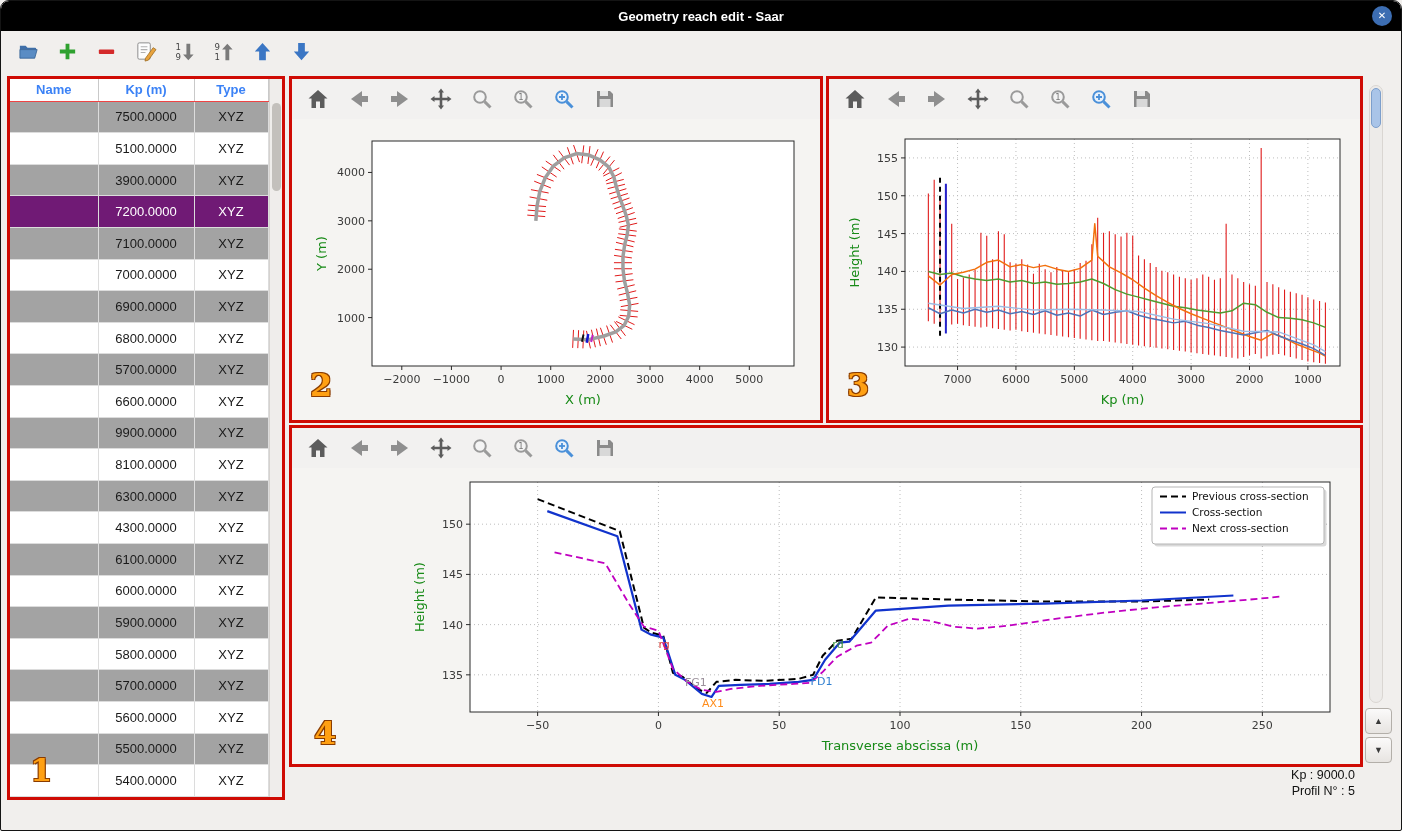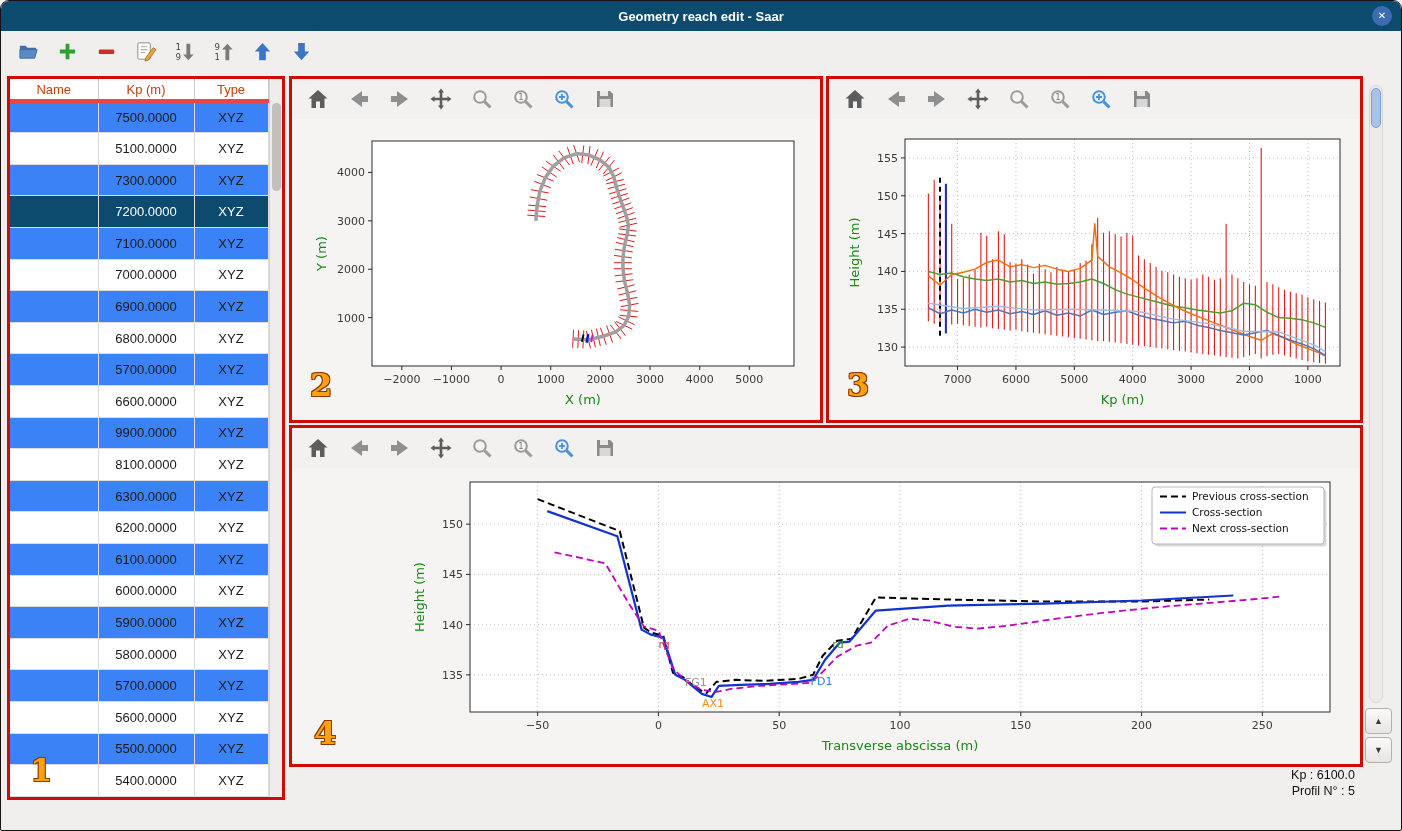--- a/index.html
+++ b/index.html
@@ -1,43 +1,43 @@
 <!DOCTYPE html>
 <html><head>
 <meta charset="utf-8">
 <style>
   *{box-sizing:border-box;margin:0;padding:0}
   html,body{width:1402px;height:831px}
   body{font-family:"Liberation Sans","DejaVu Sans",sans-serif;background:#f1efed;position:relative;overflow:hidden}
   .window{position:absolute;inset:0;border:1px solid #141414;border-radius:9px 9px 2px 2px;background:#f1efed;overflow:hidden}
   
-  .titlebar{height:30px;background:#0c4a6e;display:flex;align-items:center;justify-content:center;position:relative;border-radius:8px 8px 0 0}
+  .titlebar{height:30px;background:#000000;display:flex;align-items:center;justify-content:center;position:relative;border-radius:8px 8px 0 0}
   .title{color:#fff;font-size:13px;font-weight:bold}
   .close-btn{position:absolute;right:9px;top:5px;width:20px;height:20px;border-radius:50%;background:#3c6db2;border:none;color:#fff;font-size:10px;line-height:18px;text-align:center;cursor:pointer;padding:0}
   
   .main-toolbar{height:40px;display:flex;align-items:center;gap:12px;padding-left:14px;background:#f1efed}
   .tb-btn{width:27px;height:27px;border:none;background:transparent;display:flex;align-items:center;justify-content:center;padding:0;cursor:pointer}
   .icon24{width:23px;height:23px}
   
   .panel{position:absolute;border:3px solid #cf0b04;background:#f2f1f0;overflow:hidden}
   #panel1{left:6px;top:75px;width:278px;height:724px;background:#ffffff}
   #panel2{left:288px;top:75px;width:534px;height:347px}
   #panel3{left:825px;top:75px;width:537px;height:347px}
   #panel4{left:288px;top:424px;width:1074px;height:342px}
   .plot-toolbar{height:40px;display:flex;align-items:center;gap:13px;padding-left:12px;background:#f2f1f0}
   .pt-btn{width:28px;height:28px;border:none;background:transparent;display:flex;align-items:center;justify-content:center;padding:0;cursor:pointer}
   .pt-icon{width:24px;height:24px}
   .chart{position:absolute;left:0;right:0;top:40px;bottom:0;background:#f5f4f2}
   
   .table-area{position:absolute;inset:0;display:flex}
   table{border-collapse:collapse;width:258px;table-layout:fixed;font-size:13px}
-  th{height:22px;font-weight:normal;border-right:1px solid #c9c9c9;border-bottom:4px solid #ef4444;background:#fff;color:#c2410c}
+  th{height:22px;font-weight:bold;border-right:1px solid #c9c9c9;border-bottom:1px solid #ef4444;background:#fff;color:#3b82f6}
   td{height:30px;text-align:center;border-right:1px solid #dcdcdc;border-bottom:1px solid #dcdcdc;color:#1a1a1a;background:#fff;overflow:hidden;white-space:nowrap}
-  tr.alt td{background:#3b82f6}
-  tr.selected td{background:#0c4a6e;color:#fff}
+  tr.alt td{background:#a3a3a3}
+  tr.selected td{background:#701a75;color:#fff}
   .tscroll{width:14px;background:#efedeb;border-left:1px solid #d5d2cf;position:relative}
   .tthumb{position:absolute;top:24px;left:2px;width:9px;height:88px;background:#c3c0bc;border-radius:5px}
   
   .win-scroll{position:absolute;left:1368px;top:84px;width:14px;height:618px;background:#edebe9;border:1px solid #dad6d2;border-radius:7px}
   .win-thumb{position:absolute;top:2px;left:1px;width:10px;height:40px;background:#a9c4e8;border:1px solid #7d9fcc;border-radius:5px}
   .nav-btn{position:absolute;width:27px;height:26px;background:linear-gradient(#fbfafa,#e7e4e1);border:1px solid #b3afa9;border-radius:4px;font-size:9px;color:#3a3a3a;display:flex;align-items:center;justify-content:center;cursor:pointer;padding:0}
   #nav-up{left:1364px;top:707px}
   #nav-down{left:1364px;top:736px}
   
   .status{position:absolute;right:46px;top:766px;text-align:right;font-size:12.5px;color:#111;line-height:16px}
@@ -128,21 +128,21 @@
               <td>7500.0000</td>
               <td>XYZ</td>
             </tr>
             <tr>
               <td></td>
               <td>5100.0000</td>
               <td>XYZ</td>
             </tr>
             <tr class="alt">
               <td></td>
-              <td>7300.0000</td>
+              <td>3900.0000</td>
               <td>XYZ</td>
             </tr>
             <tr class="selected">
               <td></td>
               <td>7200.0000</td>
               <td>XYZ</td>
             </tr>
             <tr class="alt">
               <td></td>
               <td>7100.0000</td>
@@ -183,21 +183,21 @@
               <td>8100.0000</td>
               <td>XYZ</td>
             </tr>
             <tr class="alt">
               <td></td>
               <td>6300.0000</td>
               <td>XYZ</td>
             </tr>
             <tr>
               <td></td>
-              <td>6200.0000</td>
+              <td>4300.0000</td>
               <td>XYZ</td>
             </tr>
             <tr class="alt">
               <td></td>
               <td>6100.0000</td>
               <td>XYZ</td>
             </tr>
             <tr>
               <td></td>
               <td>6000.0000</td>
@@ -652,21 +652,21 @@
     <div class="win-thumb"></div>
   </div>
   <button class="nav-btn" id="nav-up">
       <span>▲</span>
     </button>
   <button class="nav-btn" id="nav-down">
       <span>▼</span>
     </button>
 
   <div class="status">
-    <div>Kp : 6100.0</div>
+    <div>Kp : 9000.0</div>
     <div>Profil N° : 5</div>
   </div>
 
 </div>
 
 <svg width="0" height="0" style="position:absolute" aria-hidden="true">
   <defs>
     <symbol id="icon-open" viewBox="0 0 24 24">
       <path d="M3 6 h6 l2 2 h8 a1 1 0 0 1 1 1 v1 H3 Z" fill="#3f6fa8"></path>
       <path d="M3 10 h18 l-2.5 9 H3 Z" fill="#5a8cc4" stroke="#2d5a8e" stroke-width="0.8"></path>

